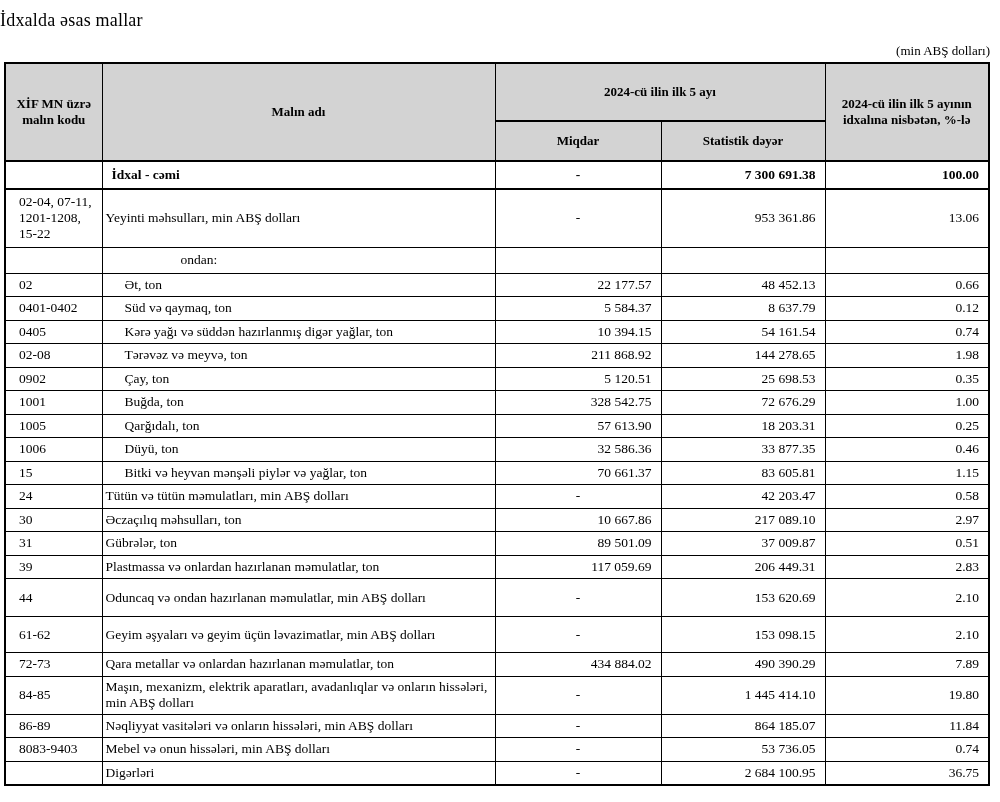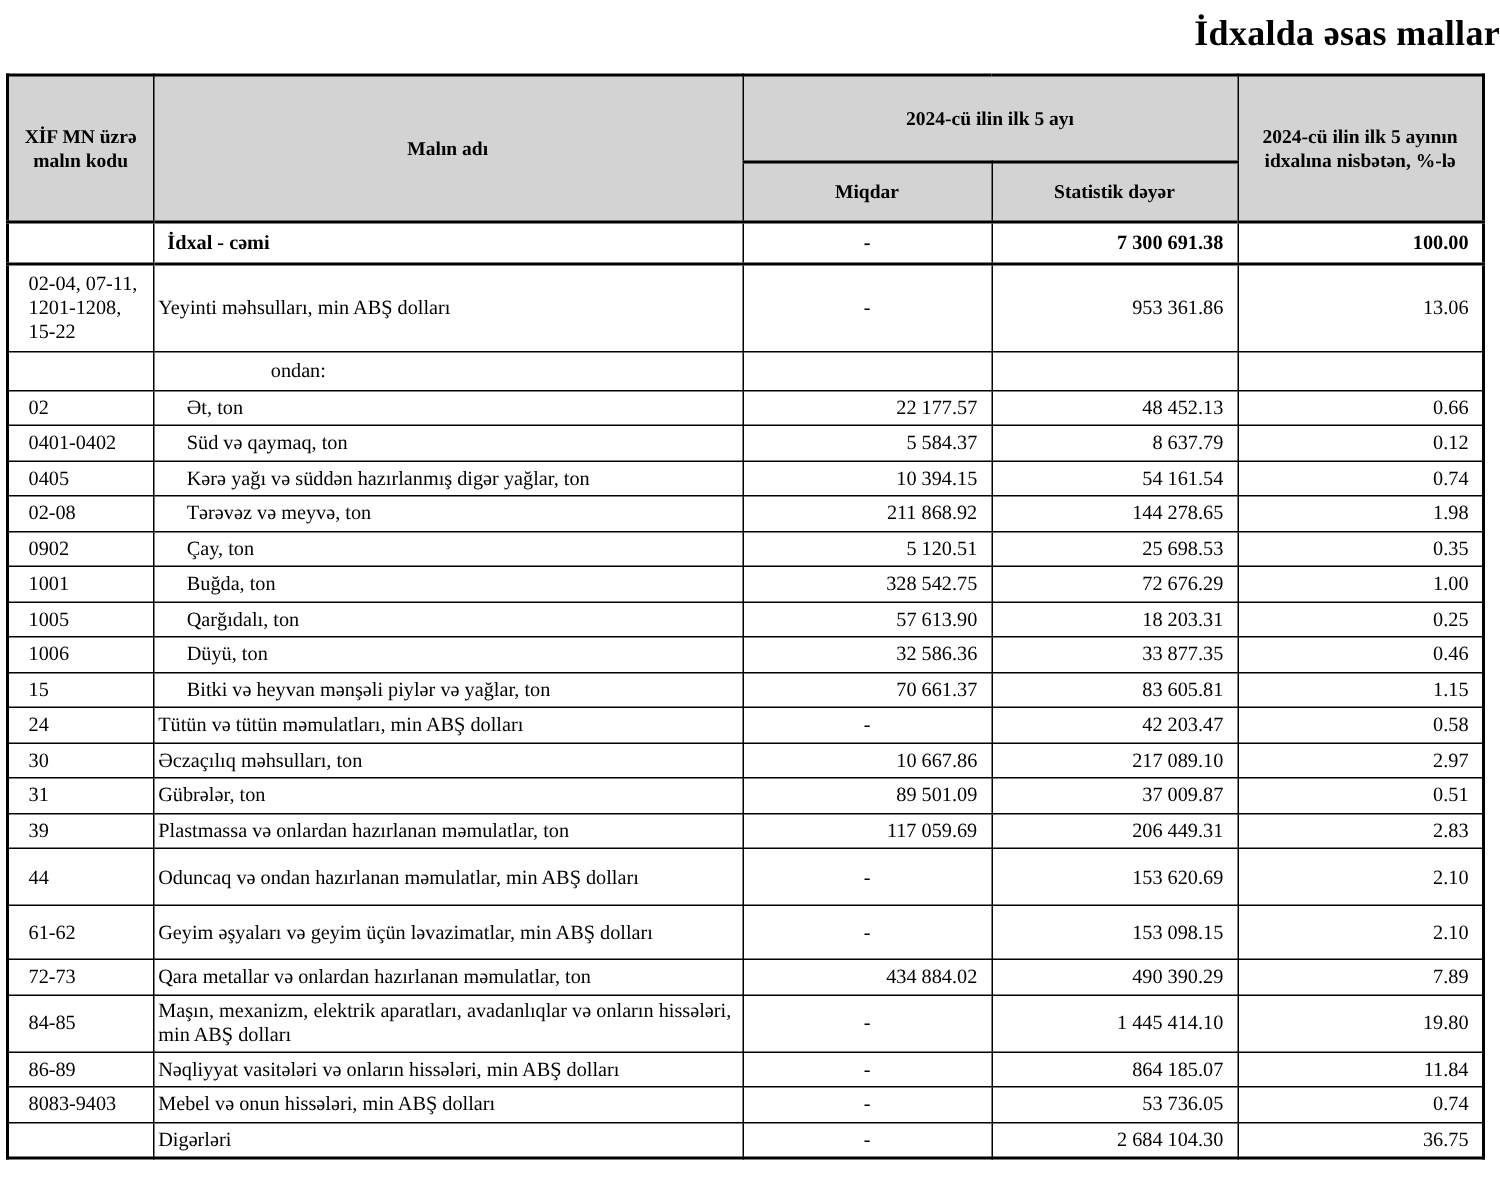--- a/index.html
+++ b/index.html
@@ -6,23 +6,23 @@
   html, body {
     margin: 0; padding: 0;
     width: 1000px; height: 802px;
     background: #ffffff;
     color: #000;
     font-family: "Liberation Serif", serif;
     overflow: hidden;
   }
   .page { padding-top: 5px; }
   .doc-title {
-    text-align: right;
-    font-size: 24px;
-    font-weight: bold;
+    text-align: left;
+    font-size: 18px;
+    font-weight: normal;
     margin: 5px 0 12px 0;
     letter-spacing: 0.2px;
   }
   .unit-note {
     width: 990px;
     text-align: right;
     font-size: 13px;
     margin: 0 0 3px 0;
   }
   table.main {
@@ -78,20 +78,21 @@
   tr.bold-row td { font-weight: bold; }
   tr.row-total td { border-bottom-width: 2.5px; }
 </style>
 </head>
 <body>
 
 <div class="page">
 
   <div class="doc-title">İdxalda əsas mallar</div>
 
+  <div class="unit-note">(min ABŞ dolları)</div>
 
   <table class="main">
     <colgroup>
       <col class="c-code">
         <col class="c-name">
         <col class="c-qty">
         <col class="c-val">
         <col class="c-share">
     </colgroup>
     <thead>
@@ -287,19 +288,19 @@
         <td class="name ind-flush">Mebel və onun hissələri, min ABŞ dolları</td>
         <td class="dash">-</td>
         <td class="num">53 736.05</td>
         <td class="num">0.74</td>
       </tr>
 
       <tr>
         <td class="code"></td>
         <td class="name ind-flush">Digərləri</td>
         <td class="dash">-</td>
-        <td class="num">2 684 104.30</td>
+        <td class="num">2 684 100.95</td>
         <td class="num">36.75</td>
       </tr>
 
     </tbody>
   </table>
 </div>
 
 </body></html>

